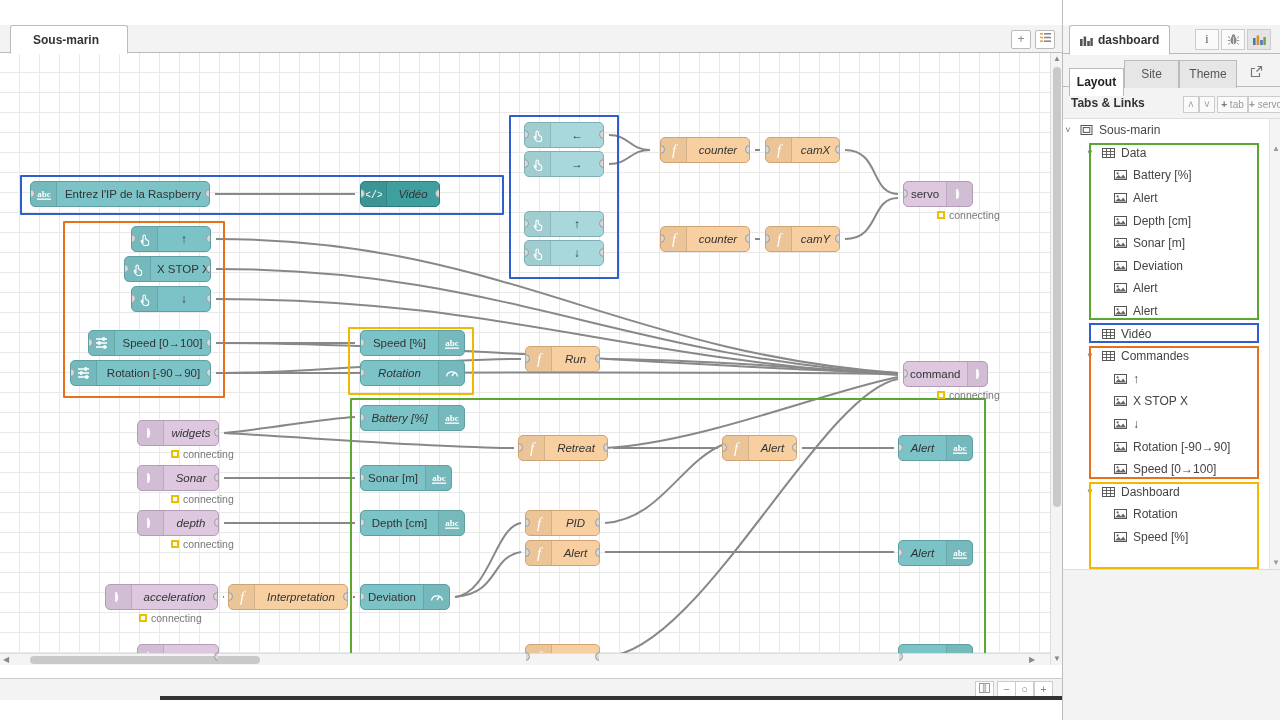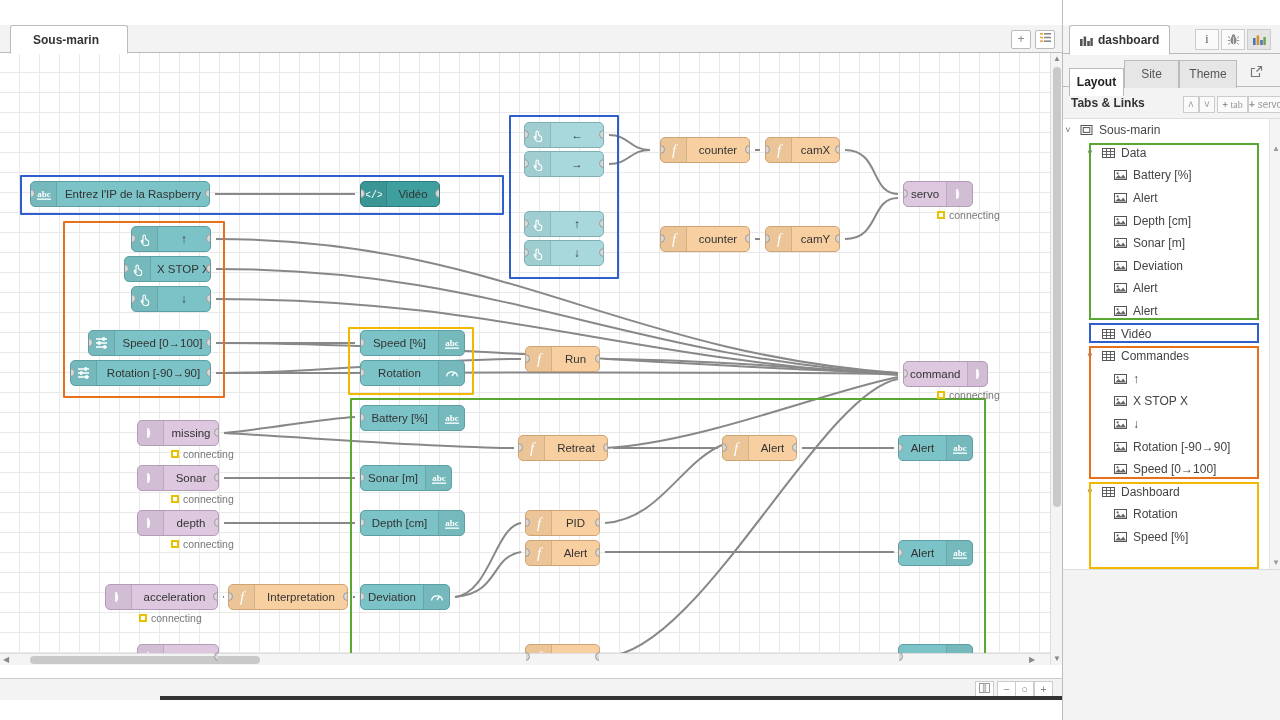--- a/index.html
+++ b/index.html
@@ -76,20 +76,21 @@
     border-radius: 5px;
     border: 1px solid #999;
     display: flex; align-items: center;
     overflow: hidden;
     box-shadow: 0 0 0 0 rgba(0,0,0,0);
   }
   .node .lbl {
     flex: 1; text-align: center;
     font-size: 11.5px; white-space: nowrap;
     padding: 0 6px;
+    font-style: italic;
   }
   .node .lbl.noital { font-style: normal; }
   .node .ico {
     width: 26px; height: 100%;
     display: flex; align-items: center; justify-content: center;
     background: rgba(0,0,0,0.05);
     flex: 0 0 26px;
   }
   .node .ico.right { border-left: 1px solid rgba(0,0,0,0.1); }
   .node .ico.left { border-right: 1px solid rgba(0,0,0,0.1); }
@@ -212,21 +213,21 @@
     position: absolute; left: 0; top: 96px; width: 218px; height: 22px;
   }
   #tl-title { position: absolute; left: 8px; top: 0; font-weight: bold; font-size: 12px; color: #333;}
   .tl-btn {
     position: absolute; top: 0; height: 17px;
     border: 1px solid #ccc; background: #fafafa;
     font-size: 10px; color: #999; line-height: 15px; text-align: center;
   }
   #tl-up   { left: 120px; width: 16px; }
   #tl-down { left: 136px; width: 16px; }
-  #tl-tab  { left: 154px; width: 31px; font-family: Liberation Serif, serif; }
+  #tl-tab  { left: 154px; width: 31px; }
   #tl-link { left: 185px; width: 33px; }
 
   
   #tree {
     position: absolute; left: 0; top: 118px; width: 218px; height: 452px;
     background: #fff; border-top: 1px solid #ddd; border-bottom: 1px solid #ddd;
     overflow: hidden;
   }
   #tree-inner { position: absolute; left: 0; top: 0; width: 206px; }
   .tnode {
@@ -592,21 +593,21 @@
                   <svg width="16" height="16" viewBox="0 0 16 16">
                     <g fill="none" stroke="#fff" stroke-width="1.2">
                       <path d="M5 3.5 A7 7 0 0 1 5 12.5"></path>
                       <path d="M5 5.5 A4.6 4.6 0 0 1 5 10.5"></path>
                       <path d="M5 7.5 A2.1 2.1 0 0 1 5 8.5"></path>
                     </g>
                     <rect x="4.2" y="3.2" width="1.2" height="9.6" fill="#fff"></rect>
                   </svg>
                 </span>
               </div>
-              <div class="lbl">missing</div>
+              <div class="lbl">widgets</div>
               <div class="port out"></div>
             </div>
             <div class="status" style="left: 147px; top: 395px;">
               <span class="dot"></span>
               <span>connecting</span>
             </div>
             <div class="node n-purple" style="left: 137px; top: 412px; width: 82px;">
               <div class="ico left">
                 <span>
                   <svg width="16" height="16" viewBox="0 0 16 16">

